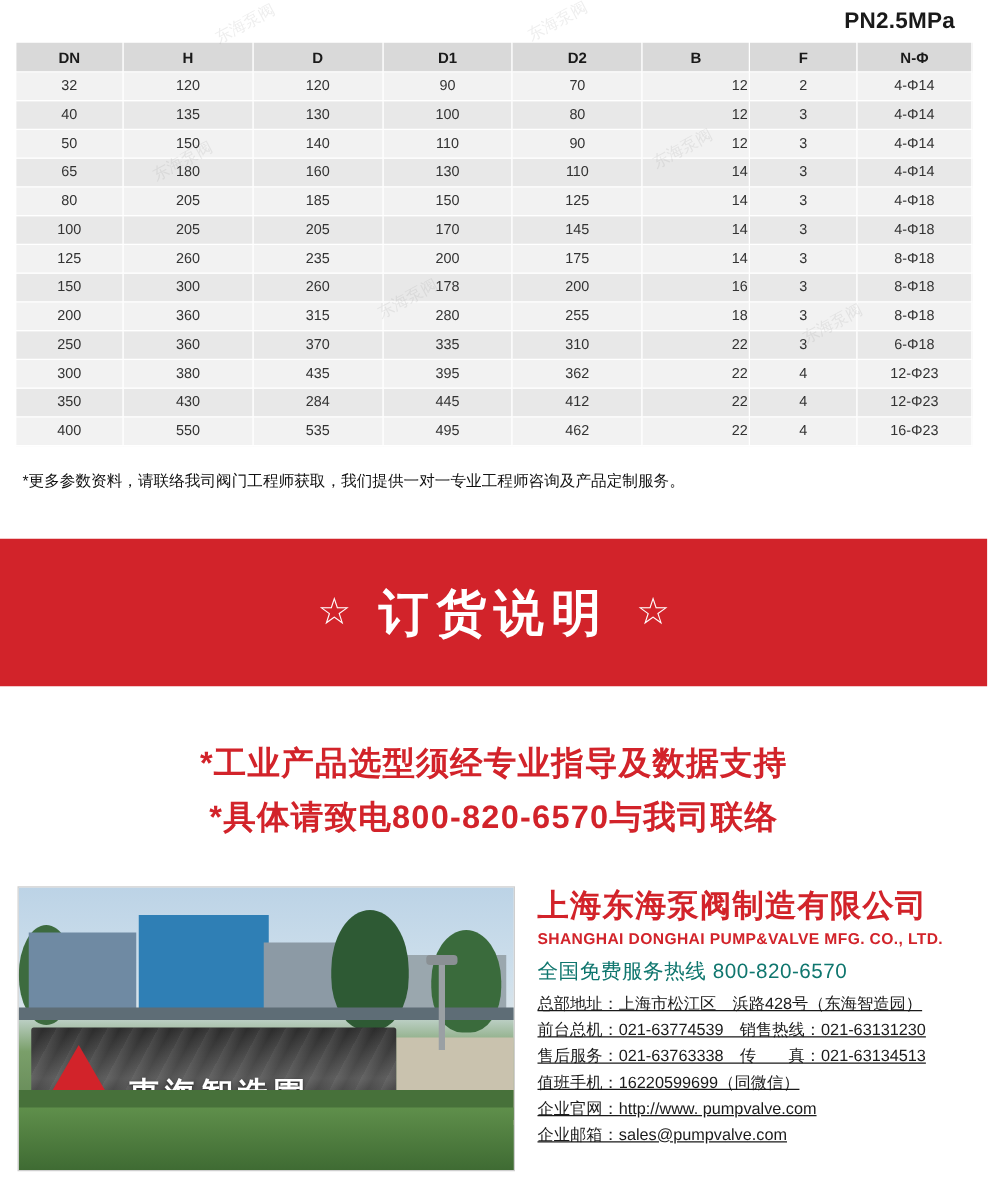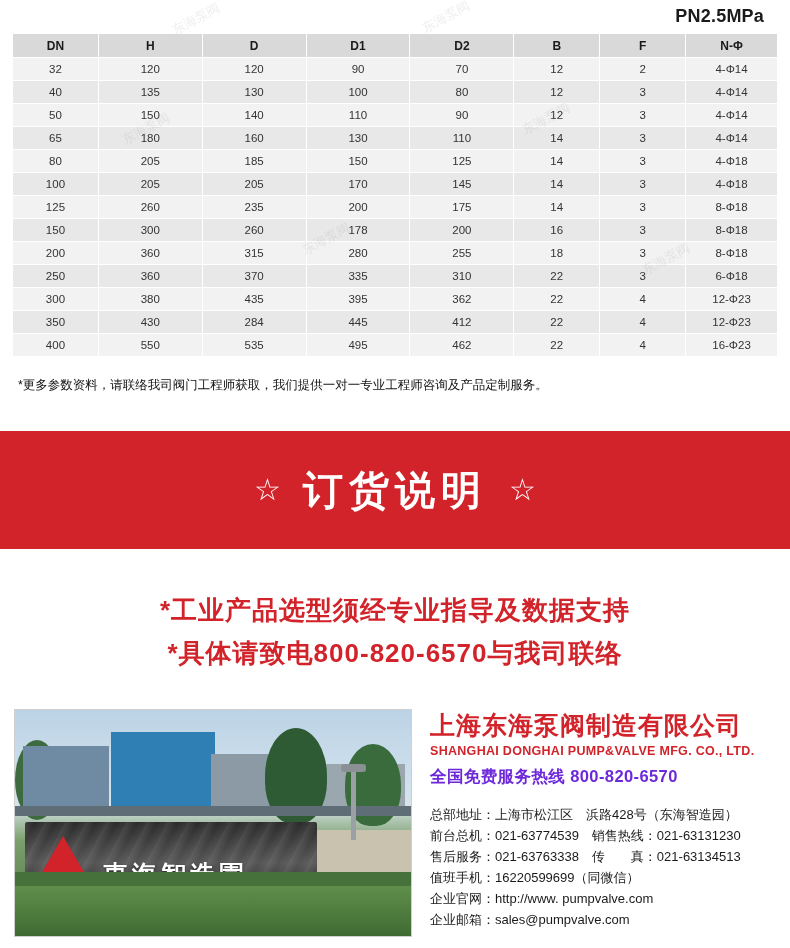--- a/index.html
+++ b/index.html
@@ -51,21 +51,21 @@
     border: 1px solid #ffffff;
     color: #333;
   }
   table.spec tr.odd td { background: #f2f2f2; }
   table.spec tr.even td { background: #e8e8e8; }
   table.spec td.c0 { width: 86px; }
   table.spec td.c1 { width: 104px; }
   table.spec td.c2 { width: 104px; }
   table.spec td.c3 { width: 104px; }
   table.spec td.c4 { width: 104px; }
-  table.spec td.c5 { width: 86px; }
+  table.spec td.c5 { width: 86px; text-align: right; }
   table.spec td.c6 { width: 86px; }
   table.spec td.c7 { width: 92px; }
 
   .note {
     font-size: 12.5px;
     color: #111;
     padding: 18px 4px 0 6px;
     line-height: 1.6;
   }
 
@@ -186,31 +186,32 @@
     line-height: 1.15;
   }
   .company .en-name {
     color: #d2232a;
     font-size: 12.5px;
     font-weight: bold;
     letter-spacing: 0.3px;
     margin-top: 4px;
   }
   .company .hotline {
-    color: #6d28d9;
+    color: #0f766e;
     font-size: 16.5px;
-    font-weight: bold;
+    font-weight: normal;
     margin-top: 8px;
     letter-spacing: 0.4px;
   }
   .company .contact-list {
-    margin-top: 16px;
+    margin-top: 4px;
     color: #1a1a1a;
     font-size: 13px;
     line-height: 1.62;
+    text-decoration: underline;
   }
   .company .contact-list div { white-space: nowrap; }
 </style>
 </head>
 <body>
 
 <div class="page">
 
   <div class="spec-section">
 

